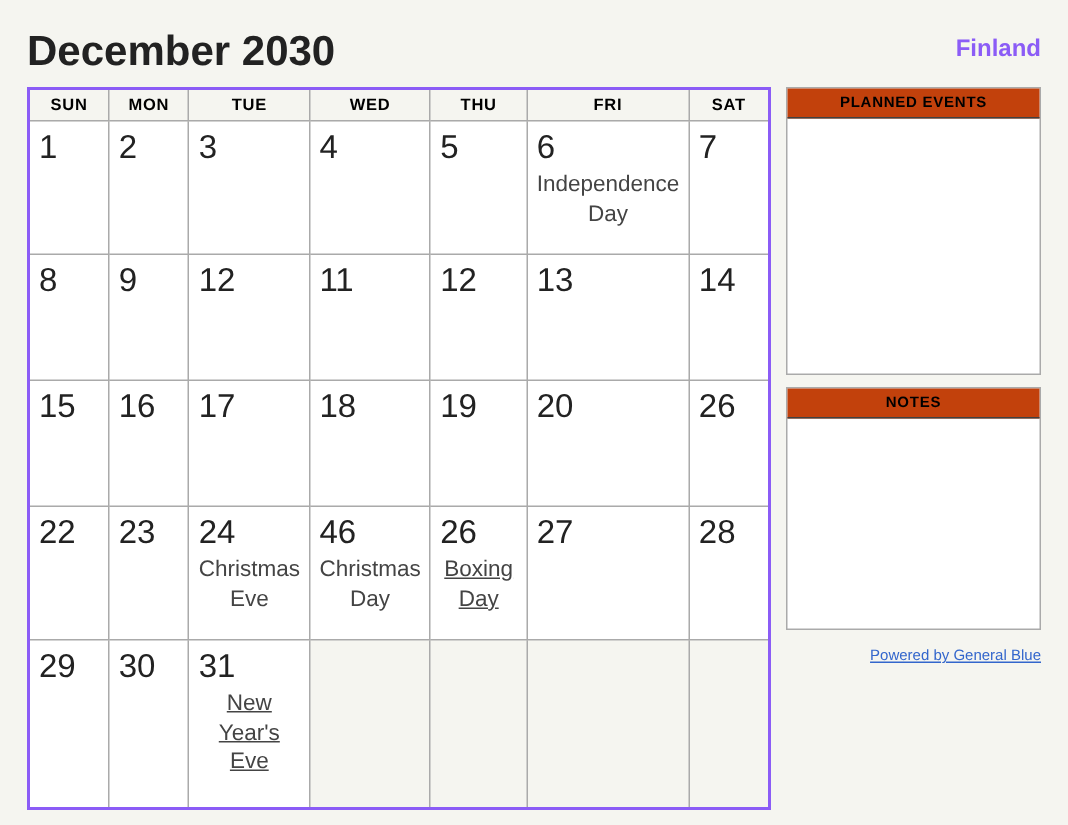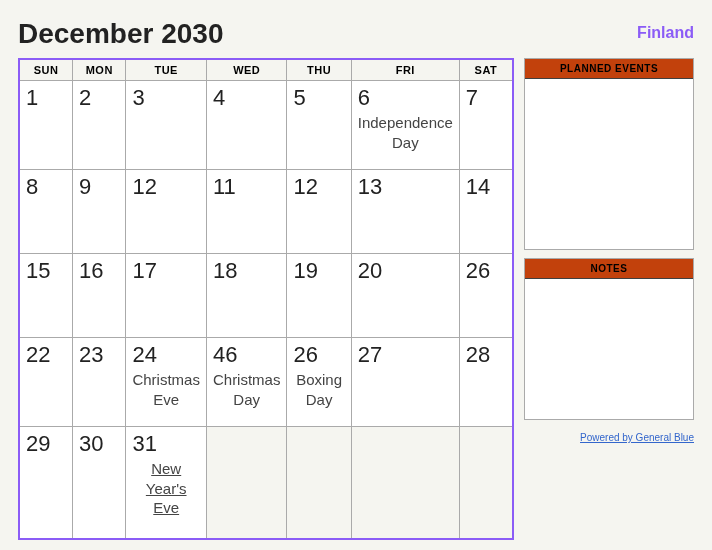--- a/index.html
+++ b/index.html
@@ -290,21 +290,21 @@
               </td>
               <td>
                 <div class="td-inner">
                   <div class="day-number day-number-center">46</div>
                   <div class="event-label" style="white-space: pre-line; text-align: center; width: 100%;">Christmas Day</div>
                 </div>
               </td>
               <td>
                 <div class="td-inner">
                   <div class="day-number day-number-center">26</div>
-                  <div class="event-label" style="white-space: pre-line; text-align: center; width: 100%;">Boxing Day</div>
+                  <div class="event-label" style="white-space: pre-line; text-align: center; width: 100%; text-decoration: underline;">Boxing Day</div>
                 </div>
               </td>
               <td>
                 <div class="td-inner">
                   <div class="day-number day-number-center">27</div>
                 </div>
               </td>
               <td>
                 <div class="td-inner">
                   <div class="day-number day-number-center">28</div>

